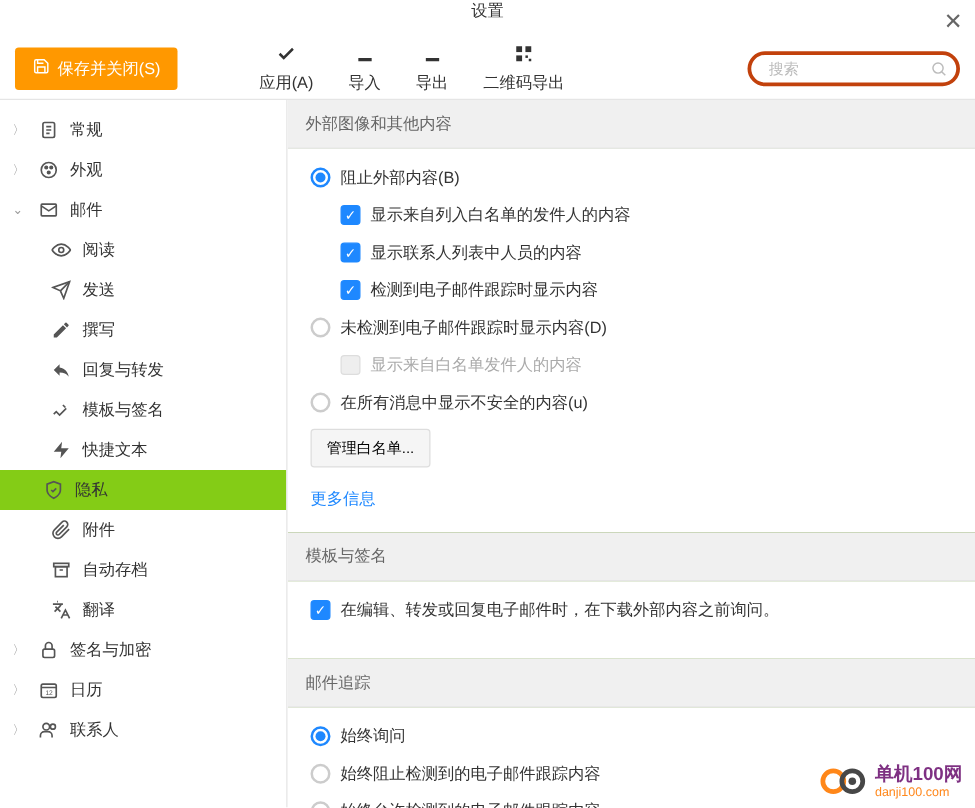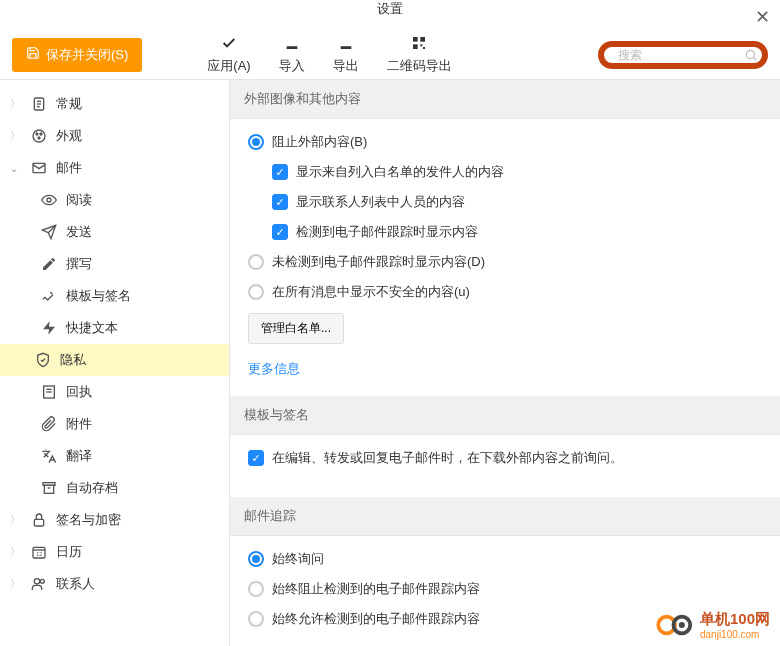--- a/index.html
+++ b/index.html
@@ -4,48 +4,48 @@
 <style>
 * { margin: 0; padding: 0; box-sizing: border-box; font-family: "Microsoft YaHei", Arial, sans-serif; }
 body { width: 780px; height: 646px; background: #fff; overflow: hidden; position: relative; }
 .titlebar { height: 30px; display: flex; align-items: flex-start; justify-content: center; position: relative; font-size: 13px; color: #333; }
 .close-btn { position: absolute; right: 10px; top: 6px; font-size: 18px; color: #666; cursor: pointer; }
 .toolbar { height: 50px; display: flex; align-items: center; padding: 0 12px; border-bottom: 1px solid #e5e5e5; gap: 10px; }
 .save-btn { background: #ff9800; color: #fff; border: none; padding: 8px 14px; border-radius: 3px; font-size: 13px; display: flex; align-items: flex-start; gap: 6px; cursor: pointer; }
 .toolbar-actions { display: flex; gap: 28px; margin-left: 55px; }
 .toolbar-action { display: flex; align-items: center; gap: 6px; font-size: 13px; color: #333; cursor: pointer; flex-direction: column; }
 .search-box { margin-left: auto; position: relative; }
-.search-input { width: 170px; height: 28px; border: 6px solid #c2410c; border-radius: 14px; padding: 0 30px 0 14px; font-size: 12px; outline: none; }
+.search-input { width: 170px; height: 28px; border: 3px solid #c2410c; border-radius: 14px; padding: 0 30px 0 14px; font-size: 12px; outline: none; }
 .search-input::placeholder { color: #bbb; }
 .search-icon { position: absolute; right: 10px; top: 50%; transform: translateY(-50%); color: #bbb; }
 .main { display: flex; height: calc(646px - 80px); }
 .sidebar { width: 230px; border-right: 1px solid #e5e5e5; overflow-y: auto; padding-top: 8px; }
 .nav-item { display: flex; align-items: center; height: 32px; padding: 0 10px; font-size: 13px; color: #333; cursor: pointer; gap: 8px; }
 .nav-item.sub { padding-left: 40px; text-align: right; }
-.nav-item.active { background: #fef9c3; padding-left: 34px; }
+.nav-item.active { background: #84cc16; padding-left: 34px; }
 .nav-item .chev { width: 12px; display: inline-block; color: #999; font-size: 10px; }
 .nav-icon { width: 18px; display: inline-flex; justify-content: center; color: #555; }
 .content { flex: 1; overflow-y: auto; background: #4d7c0f; }
 .section-header { background: #f0f0f0; padding: 10px 14px; font-size: 13px; color: #666; border-bottom: 1px solid #e5e5e5; }
 .section-body { background: #fff; padding: 14px 18px 18px; }
 .radio-row, .check-row { display: flex; align-items: center; gap: 8px; font-size: 13px; color: #333; margin-bottom: 12px; }
 .check-row.indent { margin-left: 24px; }
 .check-row.disabled { color: #aaa; }
 .radio { width: 16px; height: 16px; border: 2px solid #ccc; border-radius: 50%; display: inline-flex; align-items: center; justify-content: center; flex-shrink: 0; }
 .radio.checked { border-color: #1e88ff; }
 .radio.checked::after { content: ''; width: 8px; height: 8px; background: #1e88ff; border-radius: 50%; }
 .checkbox { width: 16px; height: 16px; border: 1px solid #ccc; border-radius: 3px; display: inline-flex; align-items: center; justify-content: center; flex-shrink: 0; background: #fff; }
 .checkbox.checked { background: #1e88ff; border-color: #1e88ff; color: #fff; font-size: 11px; }
 .checkbox.checked::after { content: '✓'; }
 .checkbox.disabled { background: #eee; border-color: #ddd; }
 .btn-sm { background: #f5f5f5; border: 1px solid #ddd; padding: 6px 12px; font-size: 12px; border-radius: 3px; cursor: pointer; }
 .link { color: #1e88ff; font-size: 13px; cursor: pointer; margin-top: 4px; display: inline-block; }
 .watermark { position: absolute; right: 10px; bottom: 6px; display: flex; align-items: center; gap: 6px; opacity: 0.9; }
 .watermark .logo { width: 38px; height: 28px; }
-.watermark .text1 { color: #c2410c; font-size: 15px; font-weight: bold; }
+.watermark .text1 { color: #701a75; font-size: 15px; font-weight: bold; }
 .watermark .text2 { color: #ff7a00; font-size: 10px; }
 svg { display: block; }
 </style>
 </head>
 <body>
 
 <div class="titlebar">
   <span>设置</span>
   <span class="close-btn">✕</span>
 </div>
@@ -167,20 +167,28 @@
     <div class="nav-item sub">
         <span class="nav-icon">
           <svg width="16" height="16" viewBox="0 0 24 24" fill="currentColor">
             <path d="M3 17.25V21h3.75L17.81 9.94l-3.75-3.75L3 17.25zM20.71 7.04a1 1 0 000-1.41l-2.34-2.34a1 1 0 00-1.41 0l-1.83 1.83 3.75 3.75 1.83-1.83z"></path>
           </svg>
         </span>
         <span>撰写</span>
       </div>
     <div class="nav-item sub">
         <span class="nav-icon">
+          <svg width="16" height="16" viewBox="0 0 24 24" fill="currentColor">
+            <path d="M10 9V5l-7 7 7 7v-4.1c5 0 8.5 1.6 11 5.1-1-5-4-10-11-11z"></path>
+          </svg>
+        </span>
+        <span>回复与转发</span>
+      </div>
+    <div class="nav-item sub">
+        <span class="nav-icon">
           <svg width="16" height="16" viewBox="0 0 24 24" fill="none" stroke="currentColor" stroke-width="2">
             <path d="M3 17l3-3 4 4 8-8"></path>
             <path d="M14 6l3 3"></path>
           </svg>
         </span>
         <span>模板与签名</span>
       </div>
     <div class="nav-item sub">
         <span class="nav-icon">
           <svg width="16" height="16" viewBox="0 0 24 24" fill="currentColor">
@@ -194,53 +202,43 @@
           <svg width="16" height="16" viewBox="0 0 24 24" fill="none" stroke="currentColor" stroke-width="2">
             <path d="M12 22s8-4 8-10V5l-8-3-8 3v7c0 6 8 10 8 10z"></path>
             <polyline points="9 12 11 14 15 10"></polyline>
           </svg>
         </span>
         <span>隐私</span>
       </div>
     <div class="nav-item sub">
         <span class="nav-icon">
           <svg width="16" height="16" viewBox="0 0 24 24" fill="none" stroke="currentColor" stroke-width="2">
-            <rect x="4" y="3" width="16" height="18"></rect>
-            <line x1="8" y1="8" x2="16" y2="8"></line>
-            <line x1="8" y1="12" x2="16" y2="12"></line>
-          </svg>
-        </span>
-        <span>回执</span>
-      </div>
-    <div class="nav-item sub">
-        <span class="nav-icon">
-          <svg width="16" height="16" viewBox="0 0 24 24" fill="none" stroke="currentColor" stroke-width="2">
             <path d="M21.44 11.05l-9.19 9.19a6 6 0 01-8.49-8.49l9.19-9.19a4 4 0 015.66 5.66l-9.2 9.19a2 2 0 01-2.83-2.83l8.49-8.48"></path>
           </svg>
         </span>
         <span>附件</span>
-      </div>
-    <div class="nav-item sub">
-        <span class="nav-icon">
-          <svg width="16" height="16" viewBox="0 0 24 24" fill="none" stroke="currentColor" stroke-width="2">
-            <path d="M5 8l6 6M4 14l6-6 2-3M2 5h12M7 2h1M22 22l-5-10-5 10M14 18h6"></path>
-          </svg>
-        </span>
-        <span>翻译</span>
       </div>
     <div class="nav-item sub">
         <span class="nav-icon">
           <svg width="16" height="16" viewBox="0 0 24 24" fill="none" stroke="currentColor" stroke-width="2">
             <rect x="3" y="4" width="18" height="4"></rect>
             <rect x="5" y="8" width="14" height="12"></rect>
             <line x1="10" y1="12" x2="14" y2="12"></line>
           </svg>
         </span>
         <span>自动存档</span>
       </div>
+    <div class="nav-item sub">
+        <span class="nav-icon">
+          <svg width="16" height="16" viewBox="0 0 24 24" fill="none" stroke="currentColor" stroke-width="2">
+            <path d="M5 8l6 6M4 14l6-6 2-3M2 5h12M7 2h1M22 22l-5-10-5 10M14 18h6"></path>
+          </svg>
+        </span>
+        <span>翻译</span>
+      </div>
     <div class="nav-item">
       <span class="chev">〉</span>
       <span class="nav-icon">
           <svg width="16" height="16" viewBox="0 0 24 24" fill="none" stroke="currentColor" stroke-width="2">
             <rect x="5" y="11" width="14" height="10" rx="2"></rect>
             <path d="M8 11V7a4 4 0 018 0v4"></path>
           </svg>
         </span>
       <span>签名与加密</span>
     </div>
@@ -283,20 +281,24 @@
           <span class="checkbox checked"></span>
           <span>显示联系人列表中人员的内容</span>
         </div>
       <div class="check-row indent">
           <span class="checkbox checked"></span>
           <span>检测到电子邮件跟踪时显示内容</span>
         </div>
       <div class="radio-row">
           <span class="radio"></span>
           <span>未检测到电子邮件跟踪时显示内容(D)</span>
+        </div>
+      <div class="check-row indent disabled">
+          <span class="checkbox disabled"></span>
+          <span>显示来自白名单发件人的内容</span>
         </div>
       <div class="radio-row">
           <span class="radio"></span>
           <span>在所有消息中显示不安全的内容(u)</span>
         </div>
       <div style="margin-bottom:12px"><button class="btn-sm">管理白名单...</button></div>
       <span class="link">更多信息</span>
     </div>
 
     <div class="section-header">模板与签名</div>

